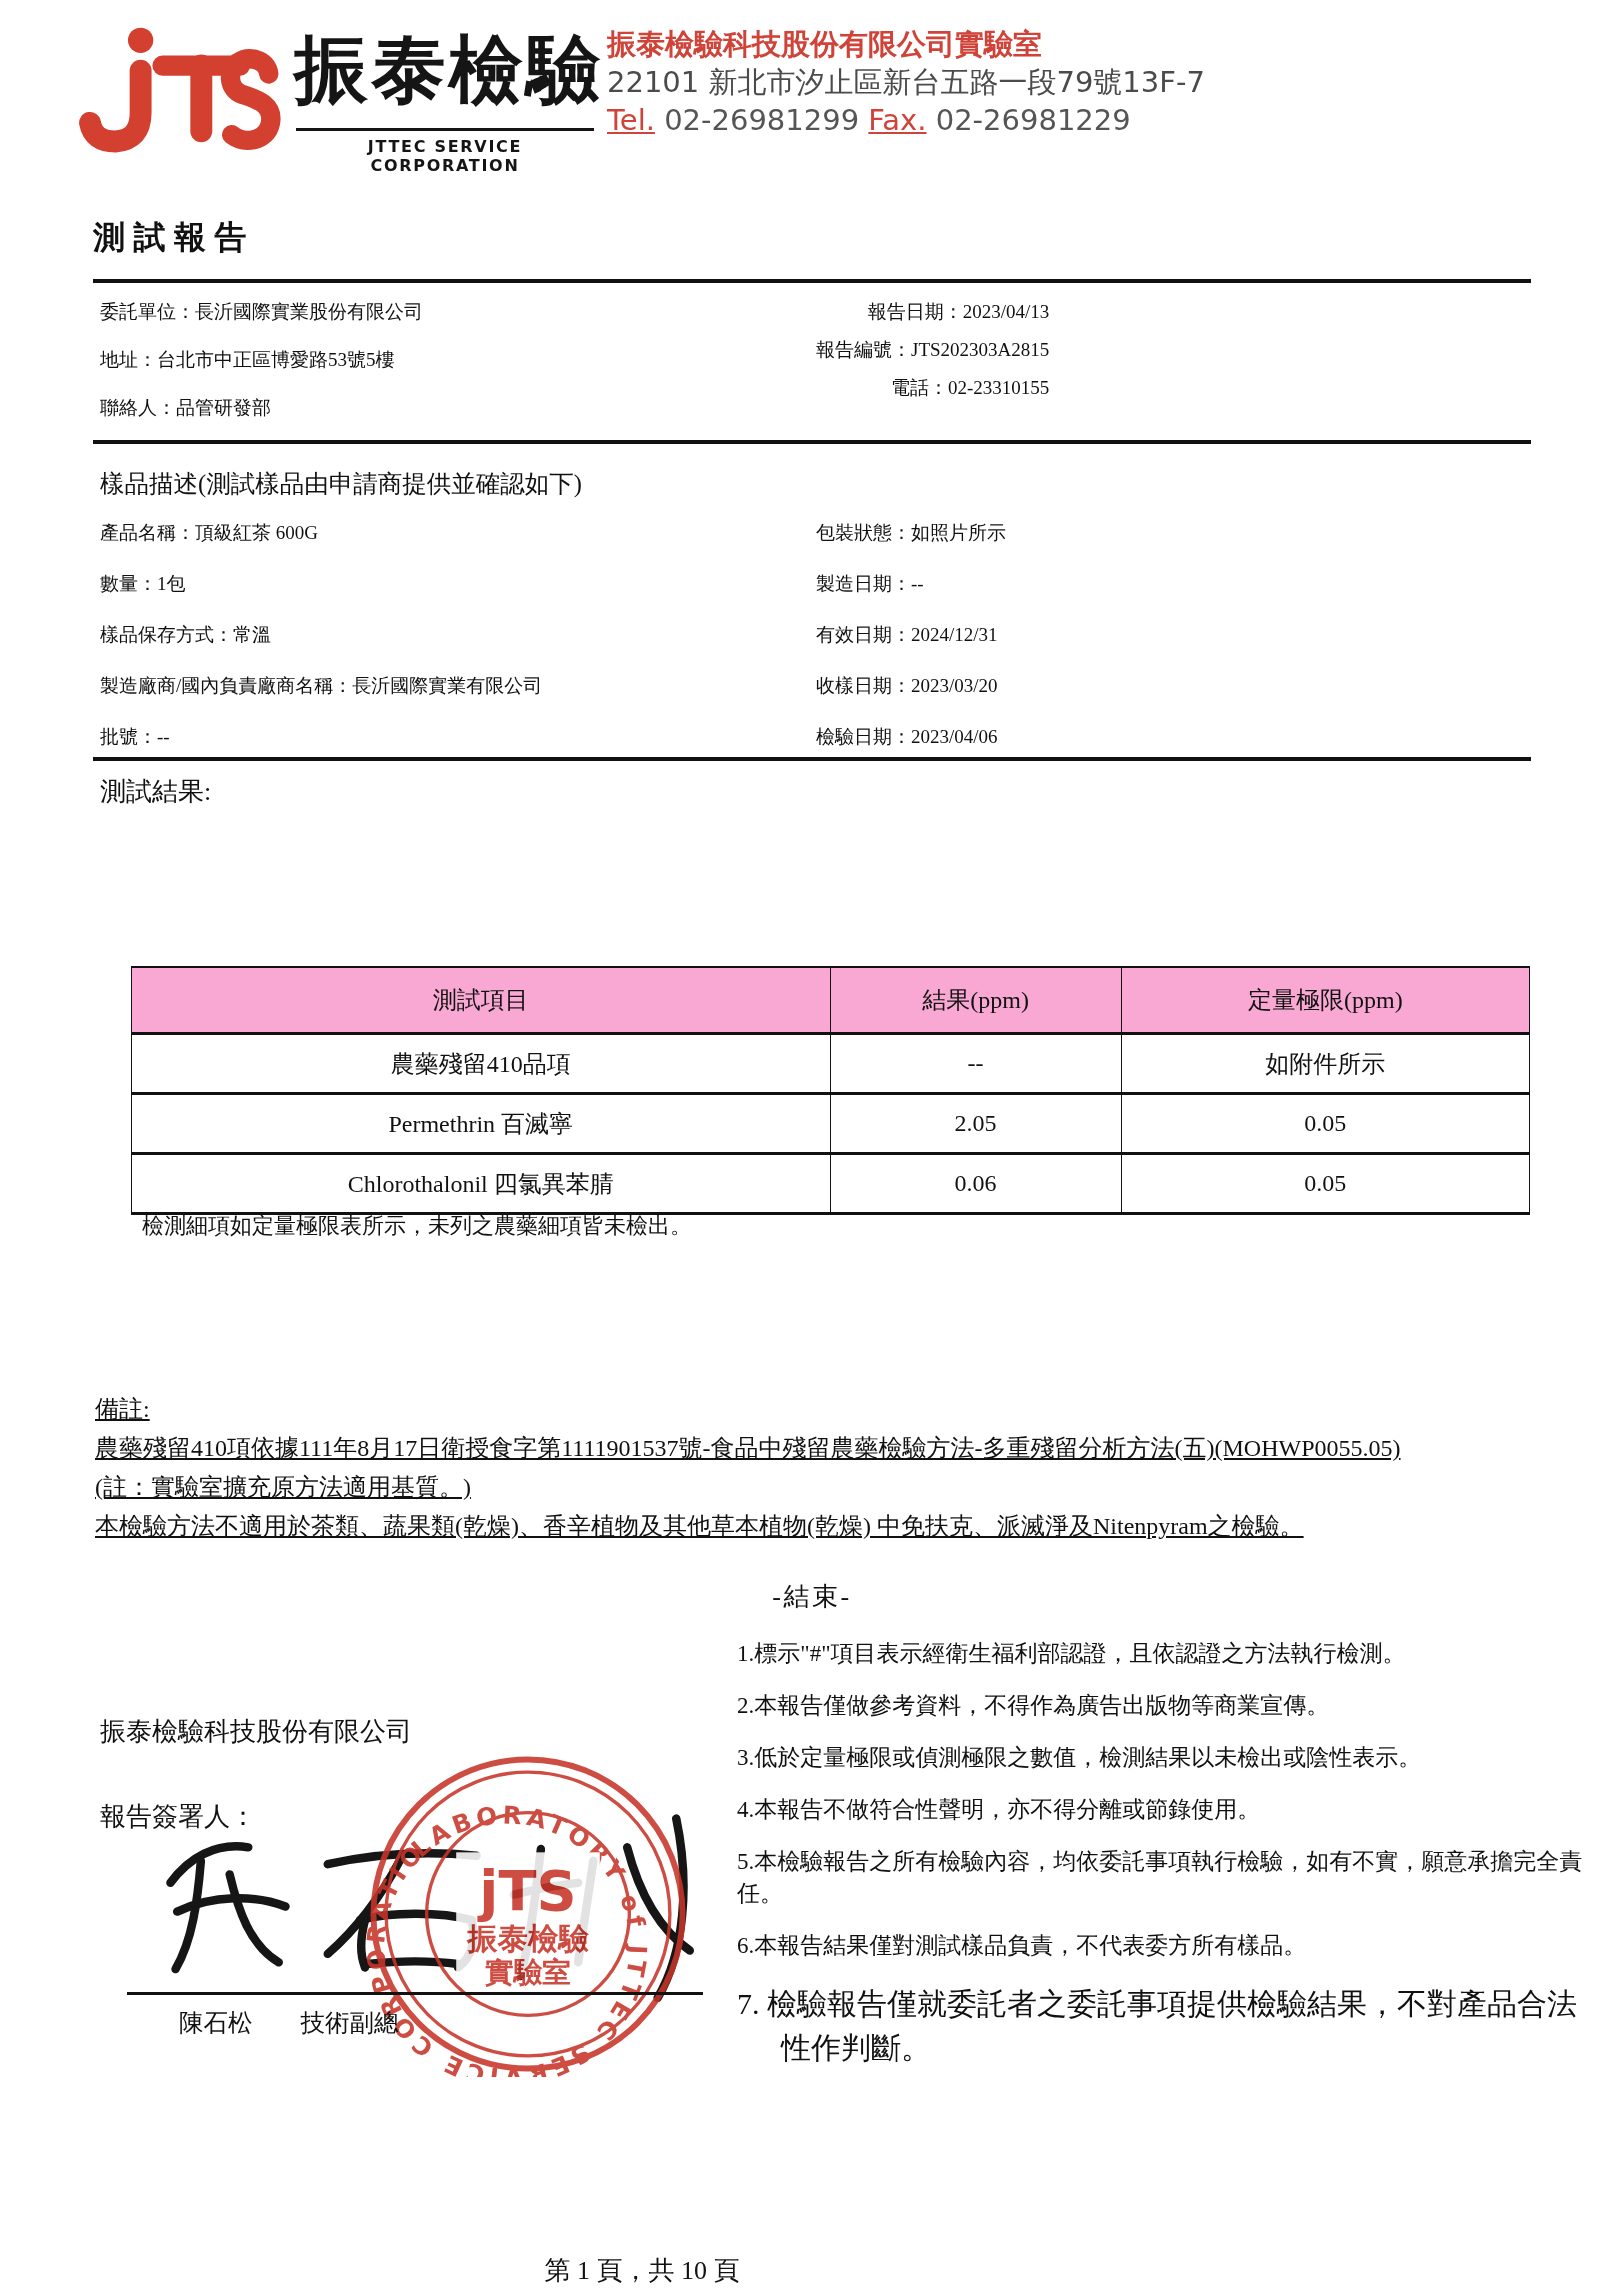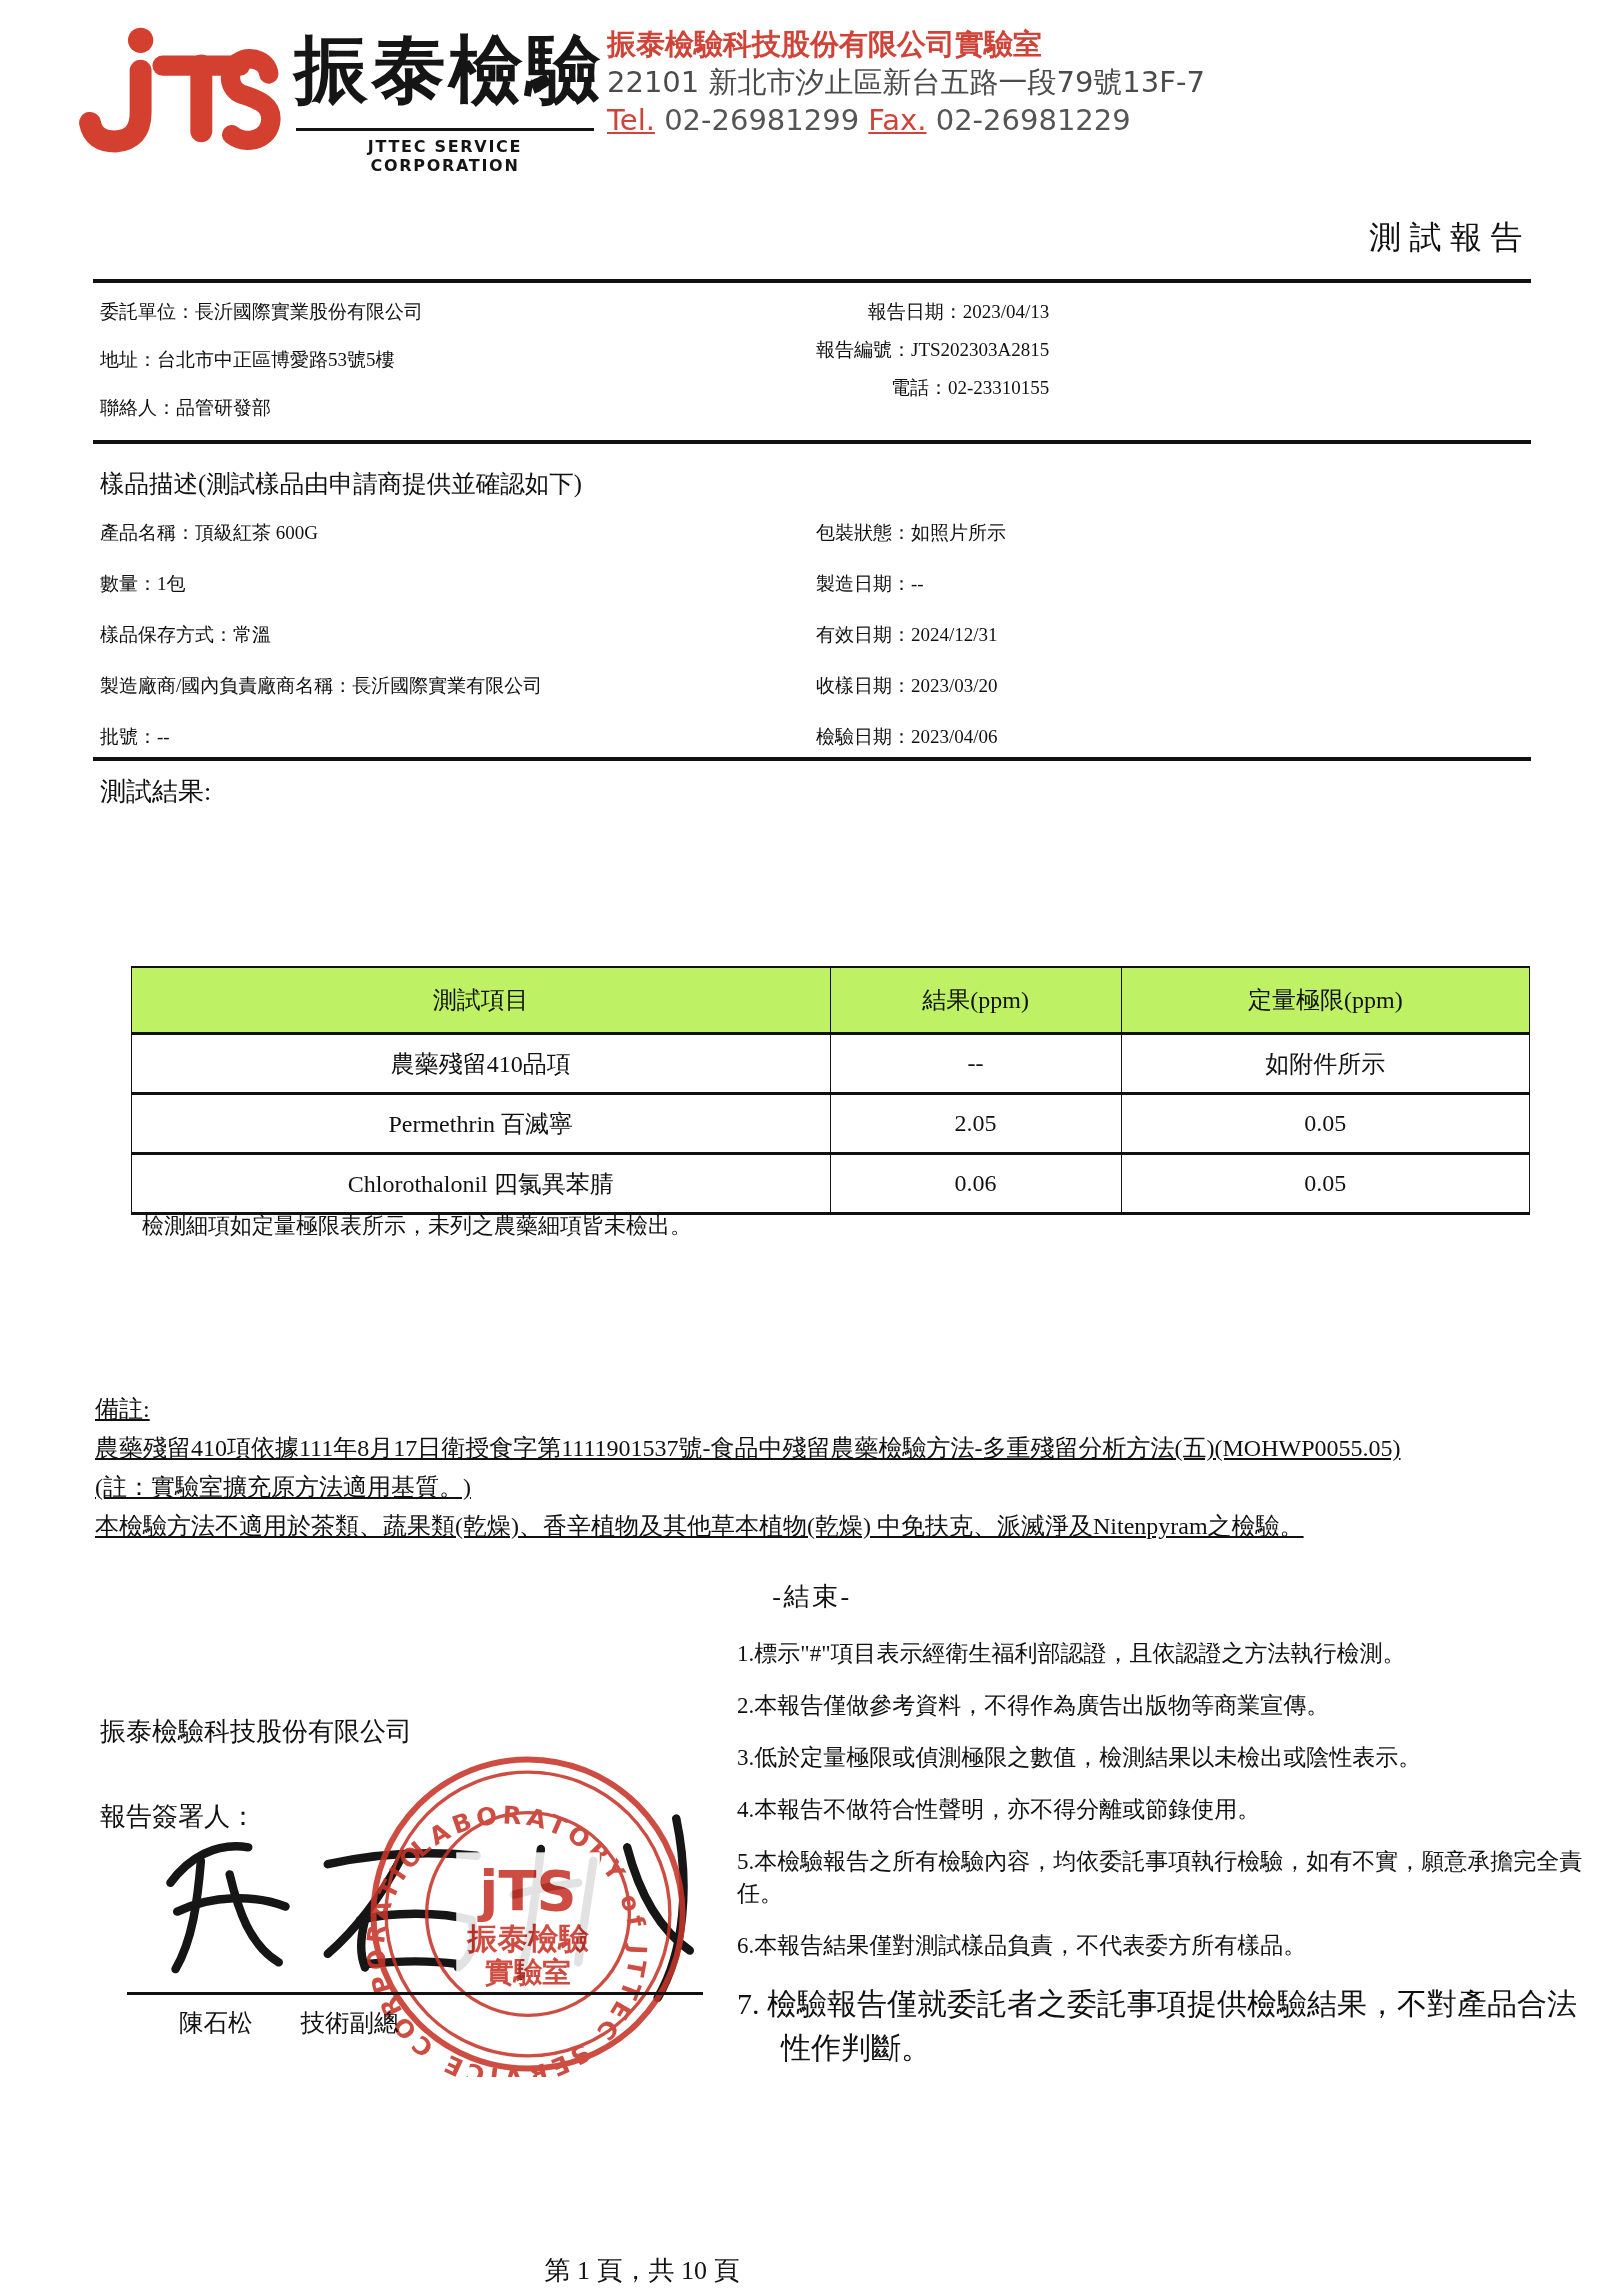--- a/index.html
+++ b/index.html
@@ -28,22 +28,22 @@
   }
   .hdr-right{left:607px;top:25px;font-family:"DejaVu Sans","Liberation Sans",sans-serif;}
   .hdr-company{font-size:29px;font-weight:bold;color:#cf4338;line-height:38px;}
   .hdr-addr{font-size:29px;color:#4b4b4b;line-height:38px;}
   .hdr-tel{font-size:29px;color:#4b4b4b;line-height:38px;}
   .hdr-tel .red{color:#cf4338;text-decoration:underline;}
   .hdr-tel .num{color:#555;}
 
   
   .doc-title{
-    left:93px;top:216px;width:1438px;text-align:right;
-    font-size:32px;font-weight:400;letter-spacing:8.5px;
+    left:93px;top:216px;width:1438px;text-align:left;
+    font-size:32px;font-weight:700;letter-spacing:8.5px;
   }
   .rule{left:93px;width:1438px;height:4.2px;background:#111;}
   .rule1{top:279px;} .rule2{top:440px;} .rule3{top:757px;}
 
   
   .kvcol{display:flex;flex-direction:column;font-size:19px;}
   .info-left{left:100px;top:298px;gap:21px;}
   .info-right{left:816px;top:298px;gap:11px;text-align:right;}
   .kvcol div{line-height:27px;}
 
@@ -56,21 +56,21 @@
   
   .rtable{
     left:131px;top:966px;width:1399px;
     border-collapse:collapse;table-layout:fixed;
     font-size:24px;
   }
   .rtable th,.rtable td{
     border:1.7px solid #111;text-align:center;vertical-align:middle;
     font-weight:normal;padding:0;
   }
-  .rtable th{height:64px;background:#bef264;border-bottom-width:3.4px;border-top-width:2.5px;}
+  .rtable th{height:64px;background:#f9a8d4;border-bottom-width:3.4px;border-top-width:2.5px;}
   .rtable td{height:57px;border-top-width:3.4px;border-bottom-width:3.4px;}
   .rtable .c0{width:50%;} .rtable .c1{width:20.8%;} .rtable .c2{width:29.2%;}
 
   .tbl-note{left:142px;top:1211px;font-size:22px;}
 
   
   .remarks{left:95px;top:1395px;width:1488px;font-size:24px;display:flex;flex-direction:column;gap:11px;}
   .remarks div{line-height:28px;text-decoration:underline;}
 
   .end-marker{left:93px;top:1579px;width:1438px;text-align:center;font-size:26px;letter-spacing:2.5px;}

